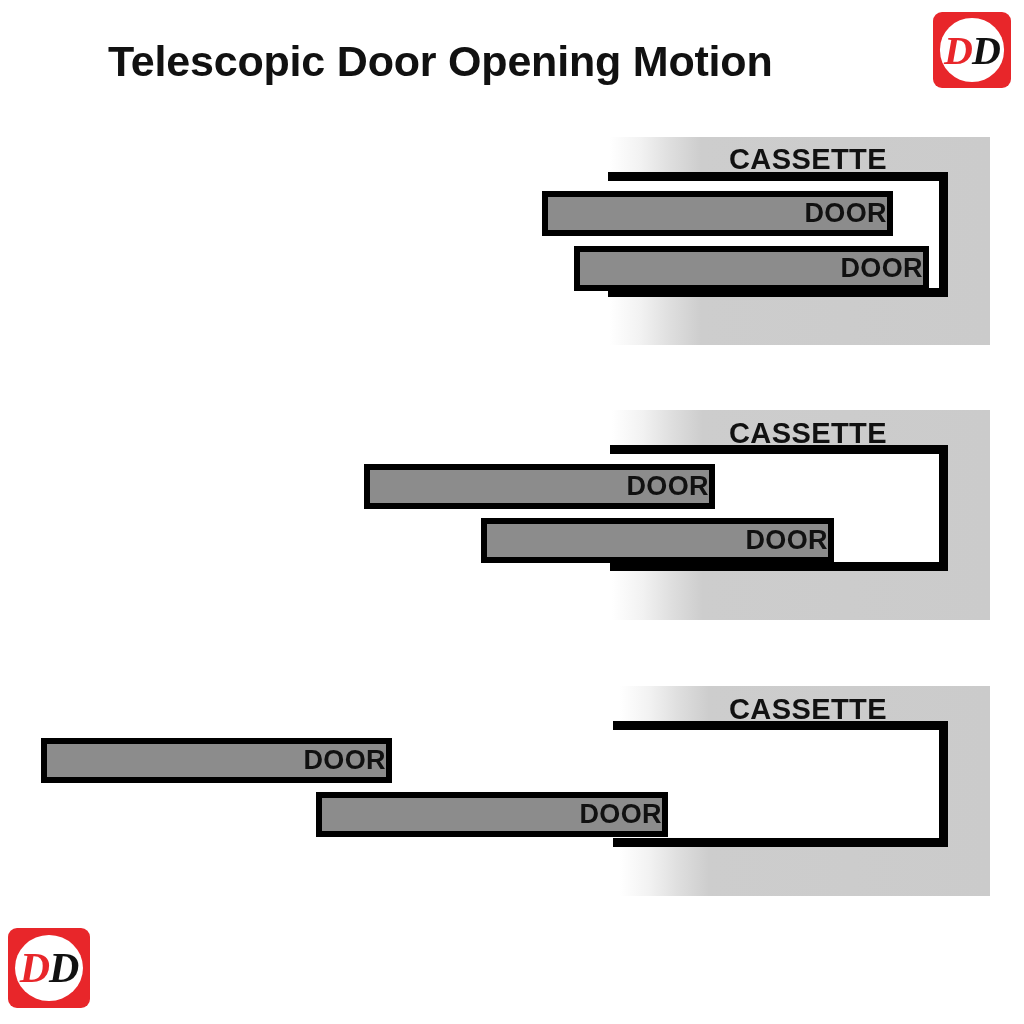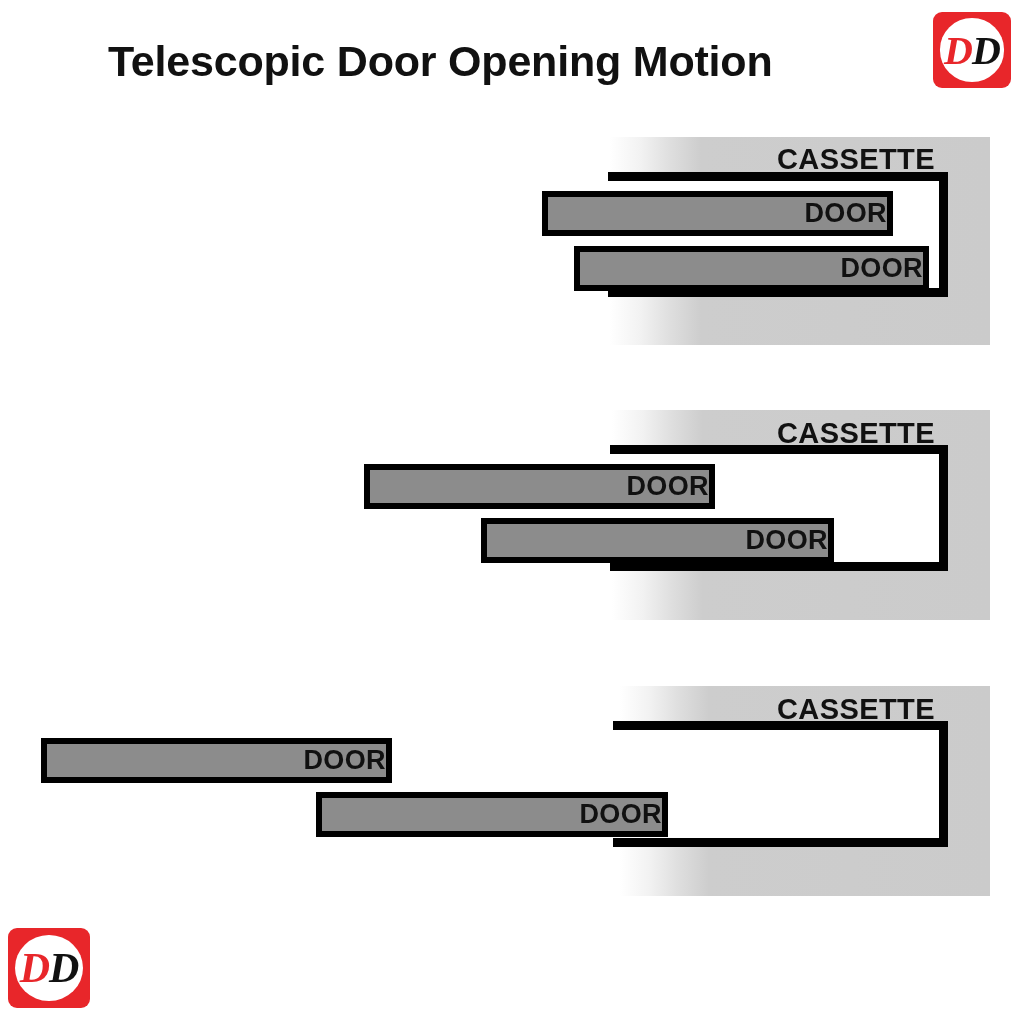--- a/index.html
+++ b/index.html
@@ -114,21 +114,20 @@
   }
 
   .cassette-label {
     position: absolute;
     font-size: 29px;
     font-weight: bold;
     color: #111111;
     letter-spacing: 0.4px;
     white-space: nowrap;
     line-height: 1;
-    margin-left: 48px;
   }
 
   
   .door {
     position: absolute;
     box-sizing: border-box;
     background: #8c8c8c;
     border: 6px solid #000000;
     display: flex;
     align-items: center;

